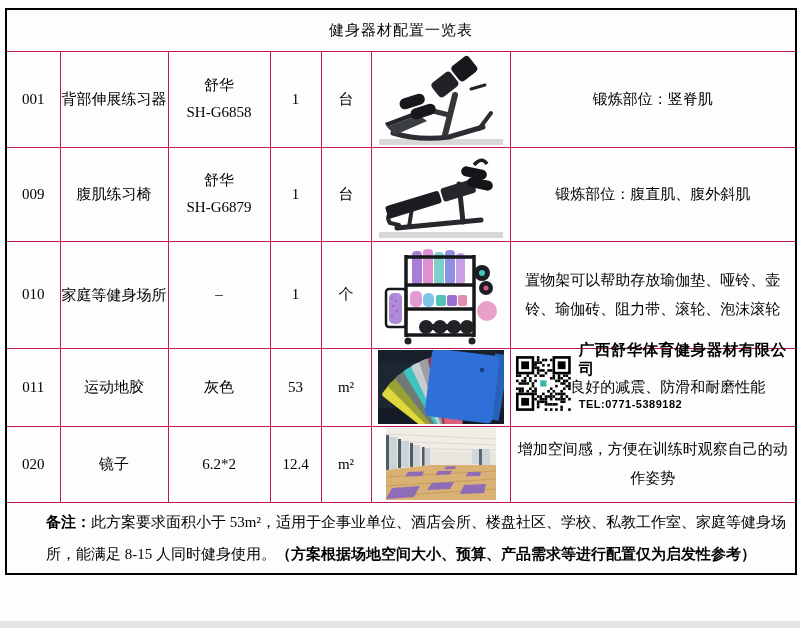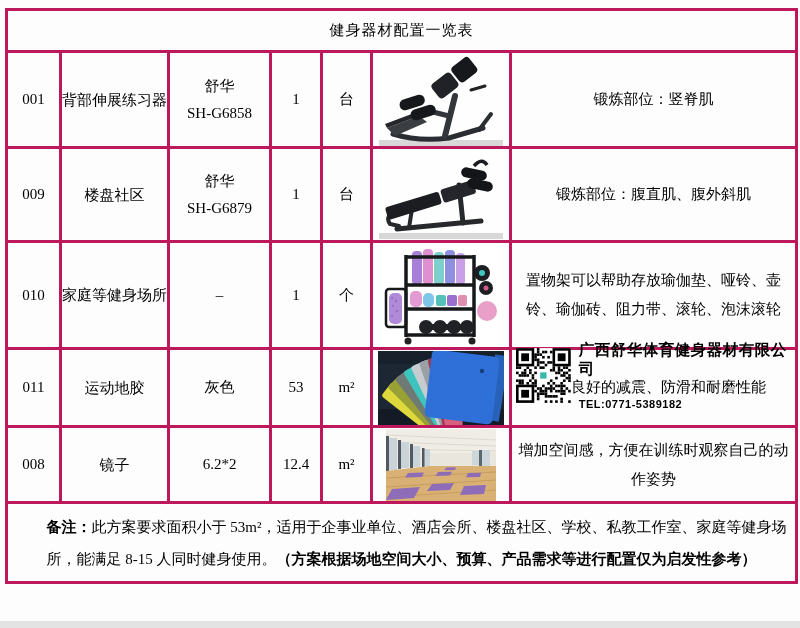--- a/index.html
+++ b/index.html
@@ -8,52 +8,52 @@
     font-family:"Liberation Serif","DejaVu Serif",serif;
     position:relative;overflow:hidden;
   }
   .page{position:relative;width:800px;height:628px;background:#fdfdfd;}
   table.sheet{
     position:absolute;left:5px;top:8px;width:790px;
     border-collapse:collapse;table-layout:fixed;
     border:2px solid #000;
   }
   table.sheet td,table.sheet th{
-    border:3px solid #be185d;
+    border:1px solid #be185d;
     font-size:15px;font-weight:normal;
     text-align:center;vertical-align:middle;
     padding:0;overflow:hidden;
   }
   tr.h-title{height:42px;}
   tr.h-head{height:33px;}
   tr.r008{height:96px;}
   tr.r009{height:94px;}
   tr.r010{height:107px;}
   tr.r011{height:78px;}
   tr.r012{height:76px;}
-  tr.h-note{height:80px;}
+  tr.h-note{height:72px;}
   .title-cell{font-size:22px;font-weight:bold;letter-spacing:1px;}
   th.col-h{font-size:16px;font-weight:bold;}
   td.name-cell{padding:0 12px;line-height:26px;}
   td.model-cell{white-space:pre-line;line-height:27px;}
   td.remark-cell{text-align:left;padding:0 6px 0 9px;line-height:29px;}
   td.remark-top{vertical-align:top;padding-top:9px;}
   td.img-cell{vertical-align:middle;}
   td.img-cell svg{display:block;margin:0 auto;}
   td.note-cell{
     text-align:left;vertical-align:middle;
     padding:2px 12px 4px 12px;
     font-size:15px;line-height:32px;
     text-indent:2em;
   }
   .bold{font-weight:bold;}
   
   .watermark{
     position:absolute;left:516px;top:340px;width:278px;
-    display:flex;gap:8px;align-items:center;z-index:5;
+    display:flex;gap:8px;align-items:flex-end;z-index:5;
     pointer-events:none;
   }
   .wm-text{
     font-family:"Liberation Sans","DejaVu Sans",sans-serif;
     font-weight:bold;color:#000;line-height:1.25;
   }
   .wm-company{font-size:15.5px;letter-spacing:0.5px;margin-bottom:3px;}
   .wm-line{font-size:11px;letter-spacing:0.5px;margin-top:19px;}
   .bottom-strip{
     position:absolute;left:0;bottom:0;width:800px;height:7px;
@@ -108,21 +108,21 @@
             <rect x="26" y="-19" width="22" height="19" rx="4" fill="#17181b"></rect>
           </g>
           <path d="M92 36 l14 -4" stroke="#222" stroke-width="3" stroke-linecap="round"></path>
         </svg>
       </td>
       <td class="remark-cell">锻炼部位：竖脊肌</td>
     </tr>
 
     <tr class="r009">
       <td>009</td>
-      <td class="name-cell">楼盘社区</td>
+      <td class="name-cell">腹肌练习椅</td>
       <td class="model-cell">舒华
 SH-G6879</td>
       <td>1</td>
       <td>台</td>
       <td class="img-cell">
         <svg viewBox="0 0 124 88" width="124" height="88">
           <rect width="124" height="88" fill="#fefefe"></rect>
           <rect y="82" width="124" height="6" fill="#d8d8d8"></rect>
           <path d="M18 78 L102 70" stroke="#26282c" stroke-width="5" stroke-linecap="round" fill="none"></path>
           <path d="M84 72 L80 34" stroke="#26282c" stroke-width="5" stroke-linecap="round" fill="none"></path>
@@ -222,21 +222,21 @@
           <g transform="rotate(7 84 37)">
             <rect x="50" y="2" width="68" height="68" rx="5" fill="#2e70d8"></rect>
           </g>
           <circle cx="104" cy="20" r="2.2" fill="#173d7a"></circle>
         </svg>
       </td>
       <td class="remark-cell">具有良好的减震、防滑和耐磨性能</td>
     </tr>
 
     <tr class="r012">
-      <td>008</td>
+      <td>020</td>
       <td class="name-cell">镜子</td>
       <td class="model-cell">6.2*2</td>
       <td>12.4</td>
       <td>m²</td>
       <td class="img-cell">
         <svg viewBox="0 0 110 72" width="110" height="72">
           <rect width="110" height="72" fill="#efede6"></rect>
           <g stroke="#ddd9cf" stroke-width="1">
             <line x1="0" y1="6" x2="110" y2="11"></line>
             <line x1="0" y1="13" x2="110" y2="17"></line>

